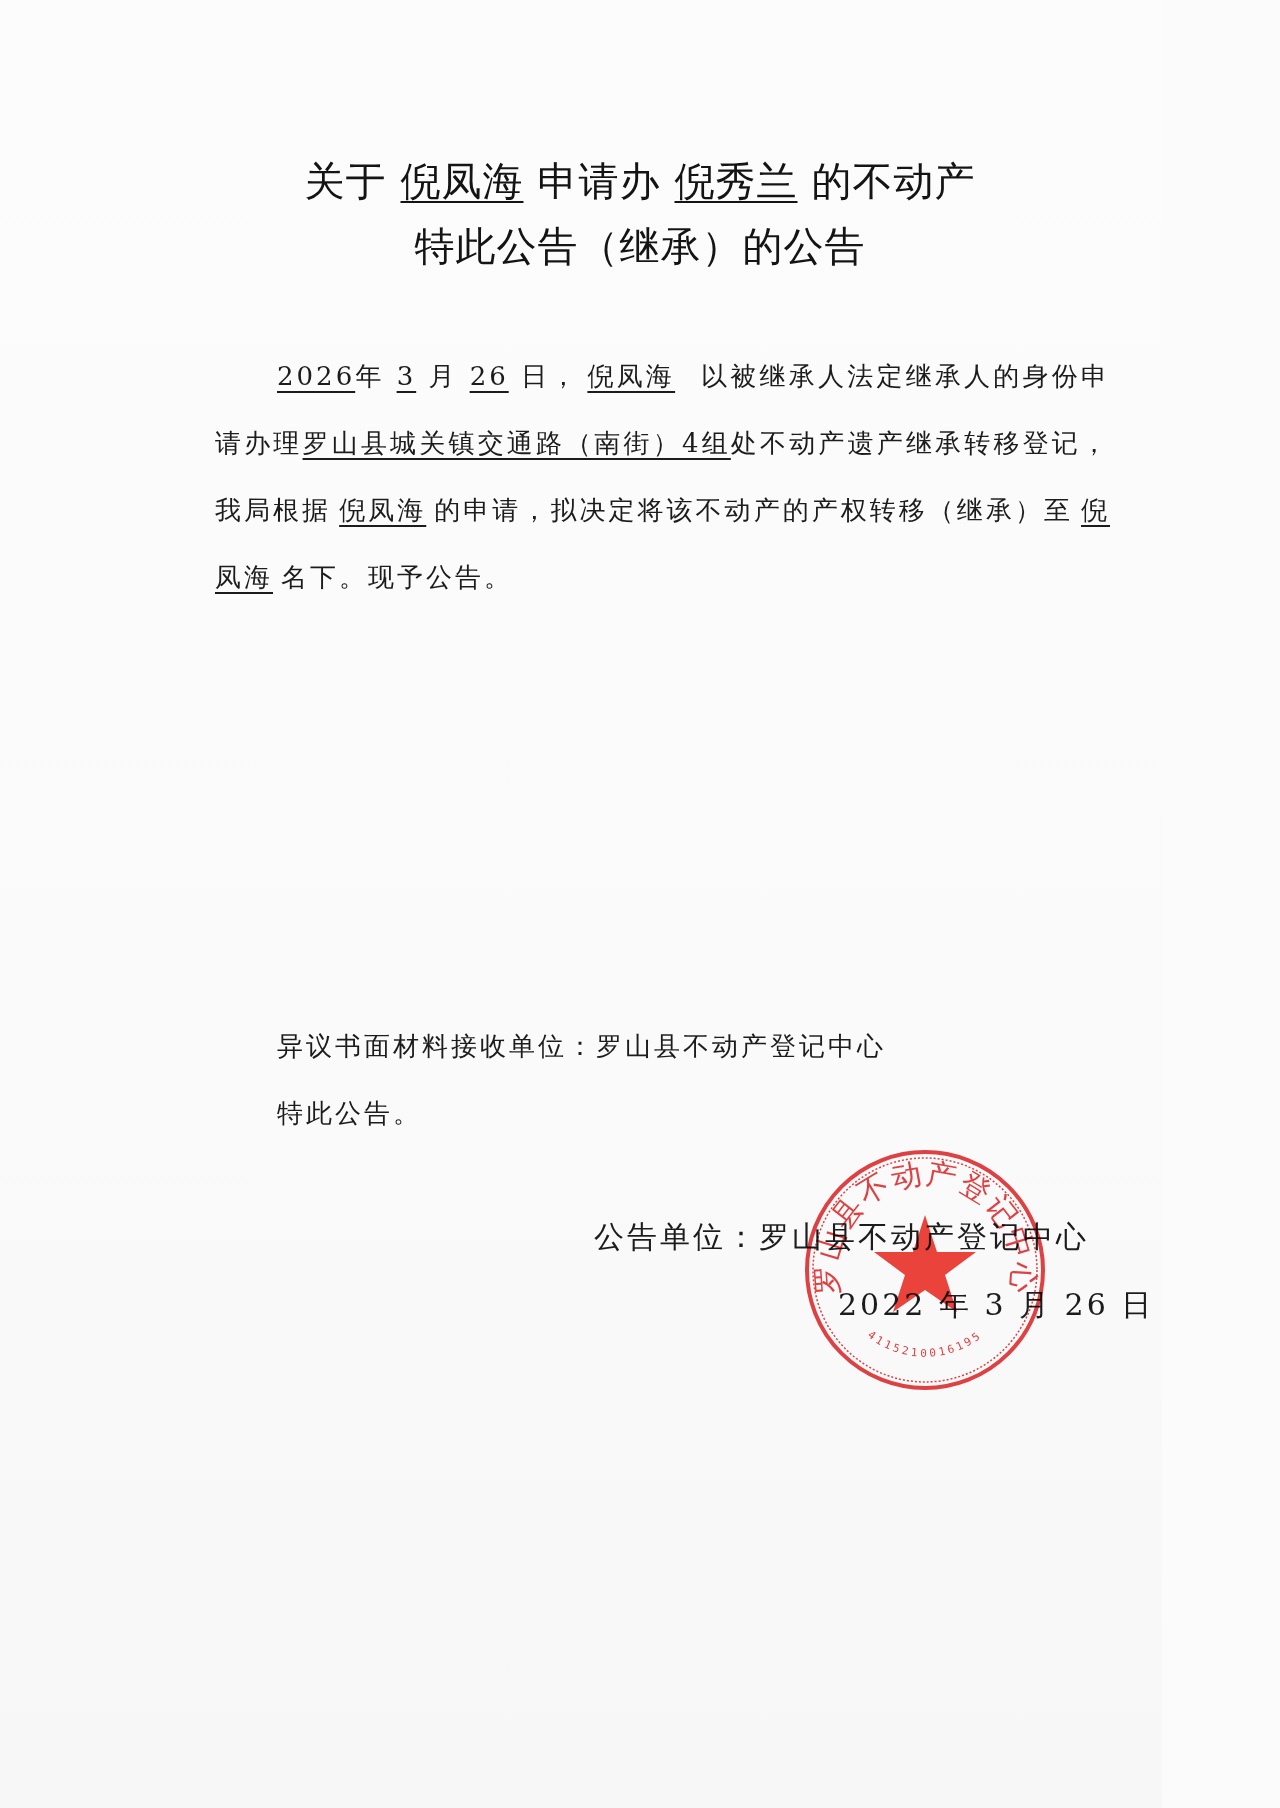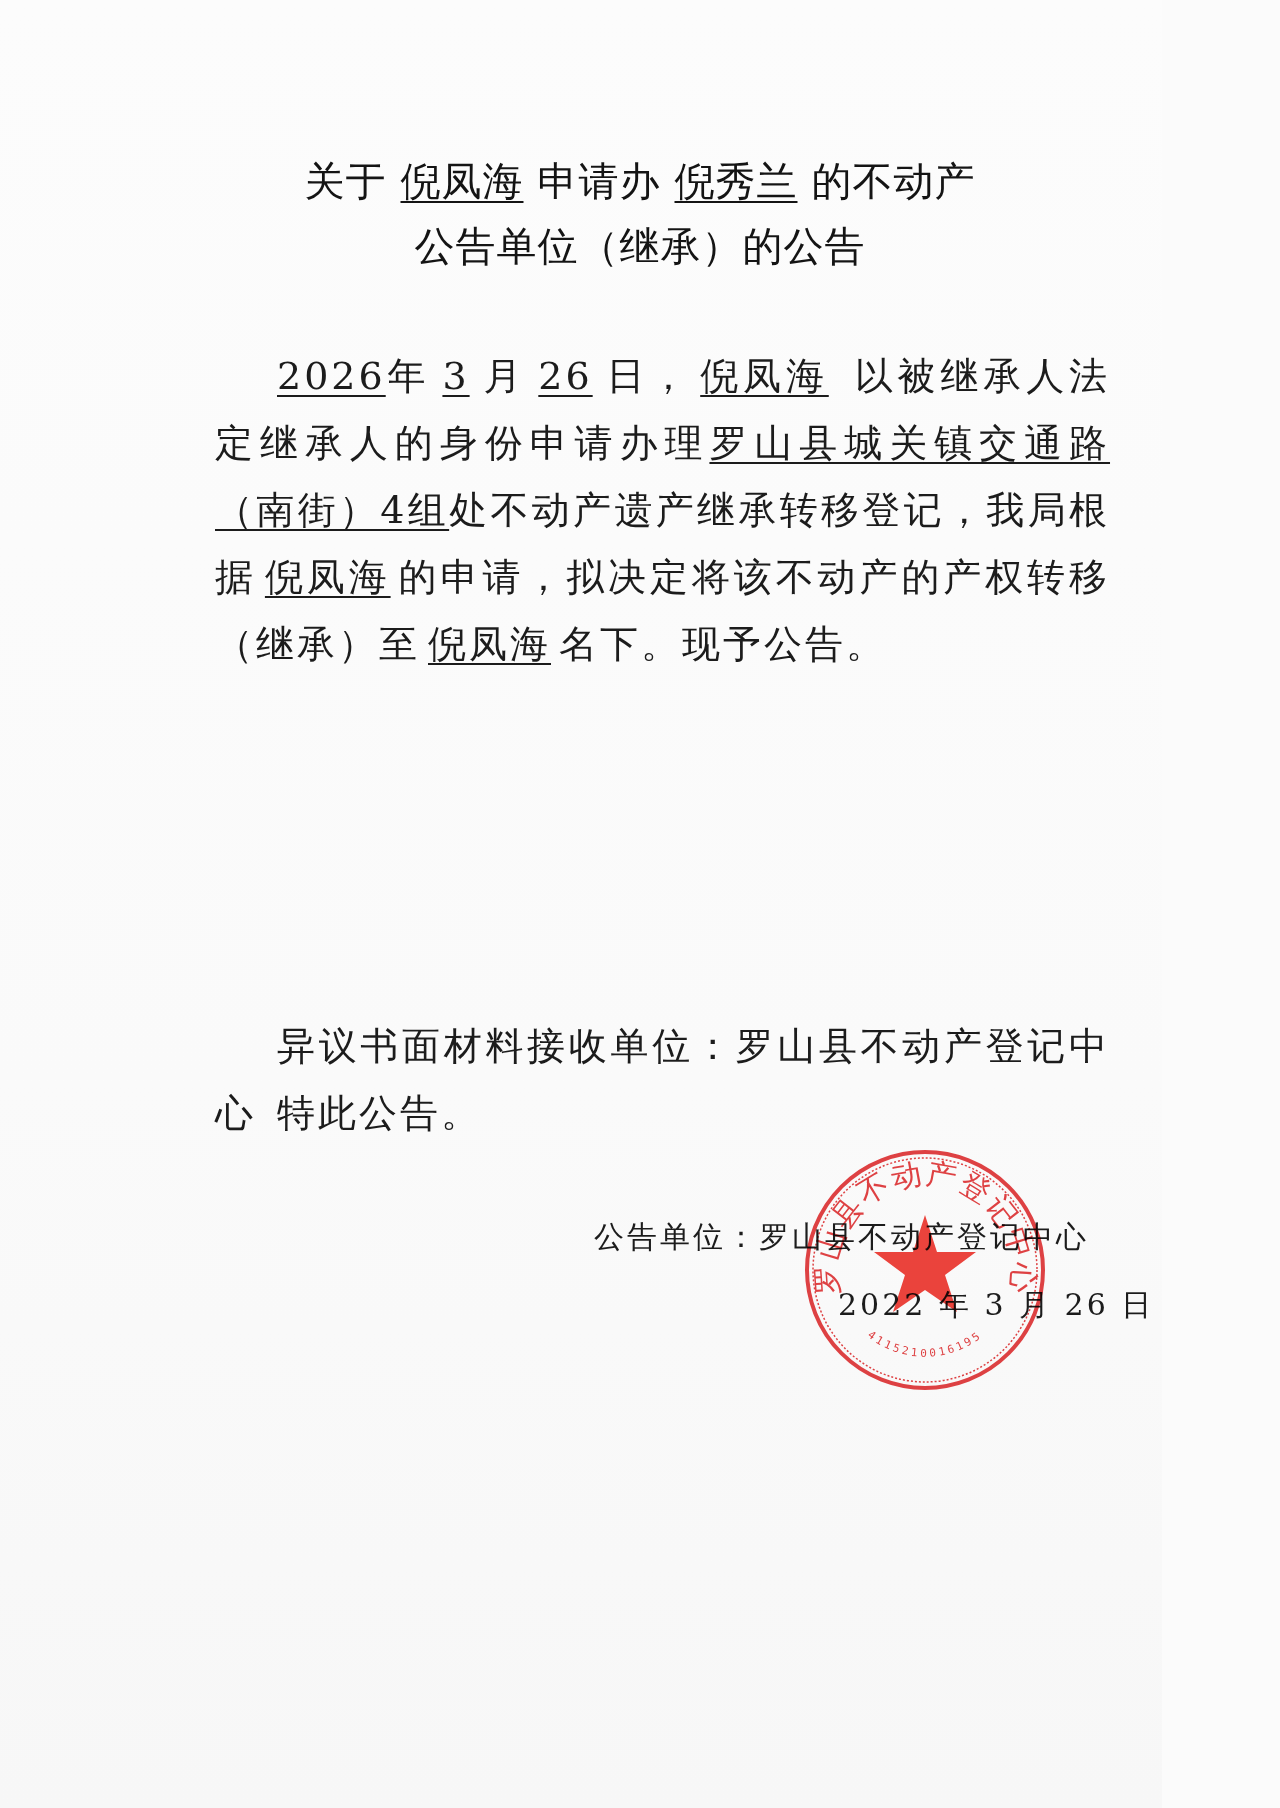--- a/index.html
+++ b/index.html
@@ -37,21 +37,21 @@
     .u {
       text-decoration: underline;
       text-decoration-thickness: 2px;
       text-underline-offset: 6px;
     }
     .u-pad { padding: 0 14px; }
     .body {
       position: absolute;
       left: 215px;
       width: 895px;
-      font-size: 38px;
+      font-size: 26px;
       line-height: 67px;
       letter-spacing: 3px;
       color: #1c1c1c;
     }
     .para {
       margin: 0;
       text-indent: 62px;
       text-align: justify;
     }
     .p1 { top: 343px; }
@@ -78,21 +78,21 @@
       opacity: 0.88;
       mix-blend-mode: multiply;
     }
   </style>
 </head>
 <body>
 
 <div class="page">
 
   <div class="title l1"><span>关于</span><span class="u u-pad">倪凤海</span><span>申请办</span><span class="u u-pad">倪秀兰</span><span>的不动产</span></div>
-  <div class="title l2">公告单位（继承）的公告</div>
+  <div class="title l2">特此公告（继承）的公告</div>
 
   <div class="body p1">
     <p class="para"><span class="u">2026</span><span>年</span><span class="u" style="padding:0 12px">3</span><span>月</span><span class="u" style="padding:0 12px">26</span><span>日，</span><span class="u" style="padding:0 26px 0 8px">倪凤海</span><span>以被继承人法定继承人的身份申请办理</span><span class="u">罗山县城关镇交通路（南街）4组</span><span>处不动产遗产继承转移登记，我局根据</span><span class="u" style="padding:0 8px">倪凤海</span><span>的申请，拟决定将该不动产的产权转移（继承）至</span><span class="u" style="padding:0 8px">倪凤海</span><span>名下。现予公告。</span></p>
   </div>
 
 
 
   <div class="body p5">
     <p class="para">特此公告。</p>
   </div>

